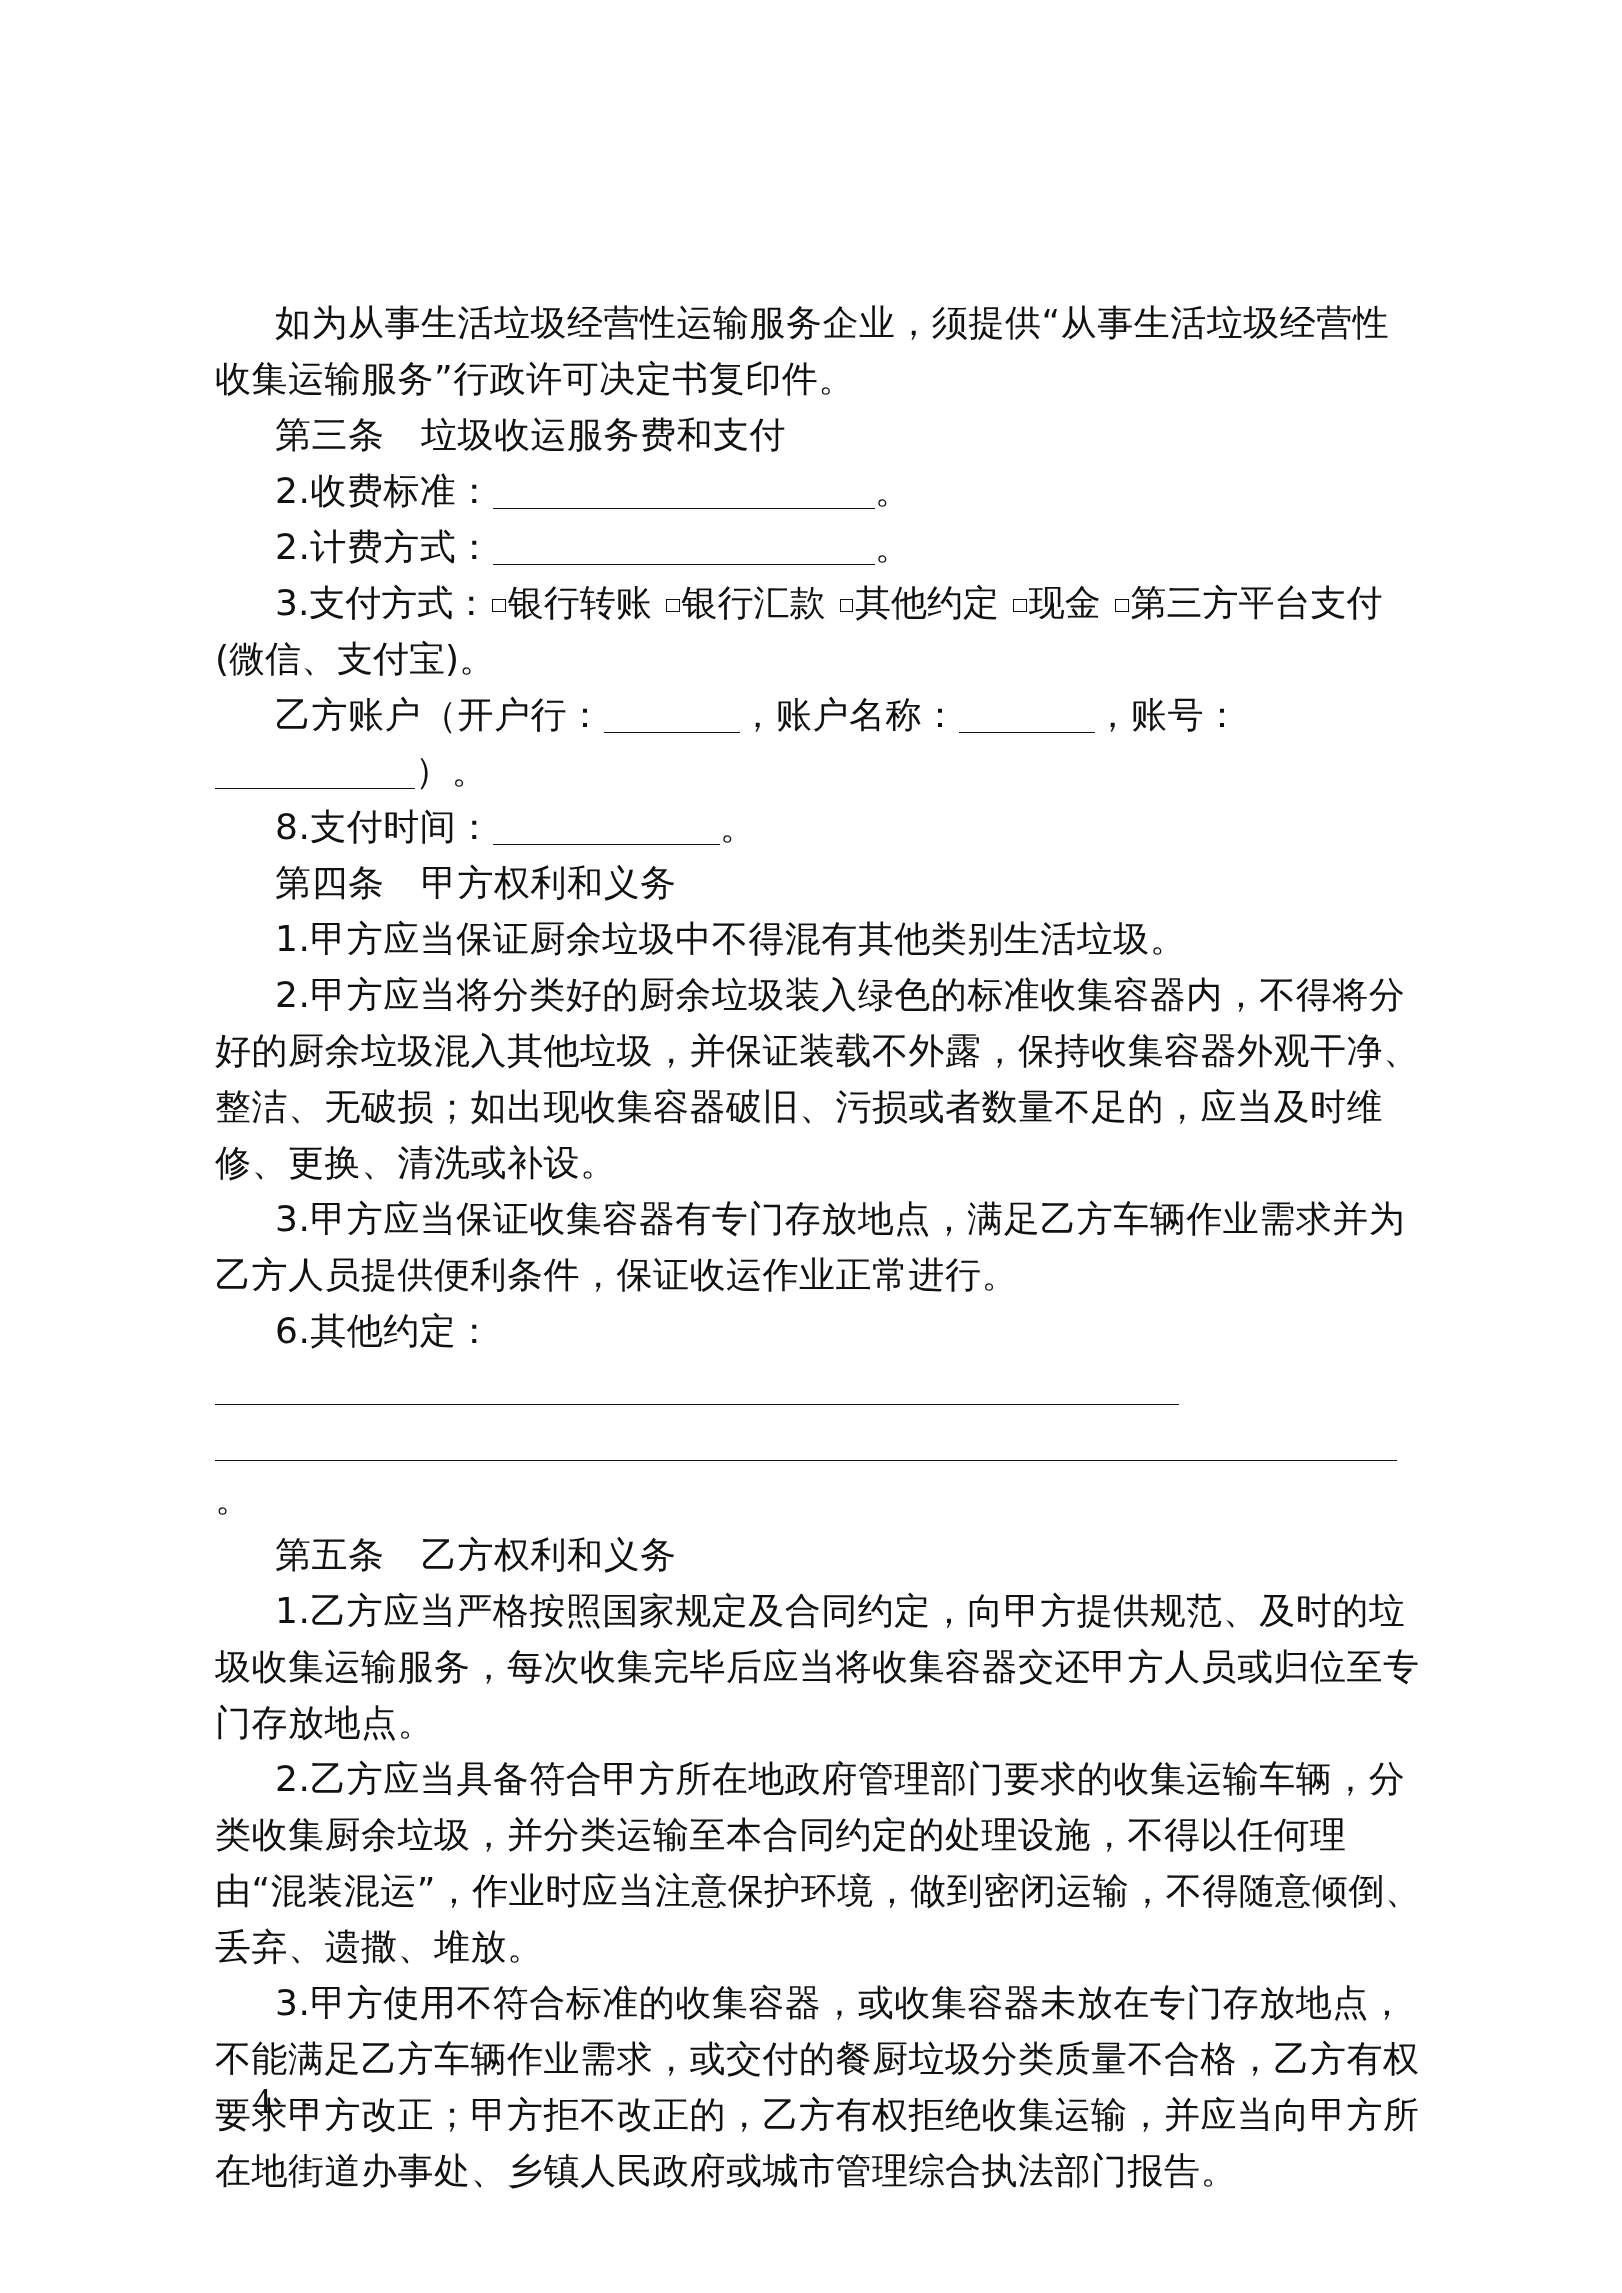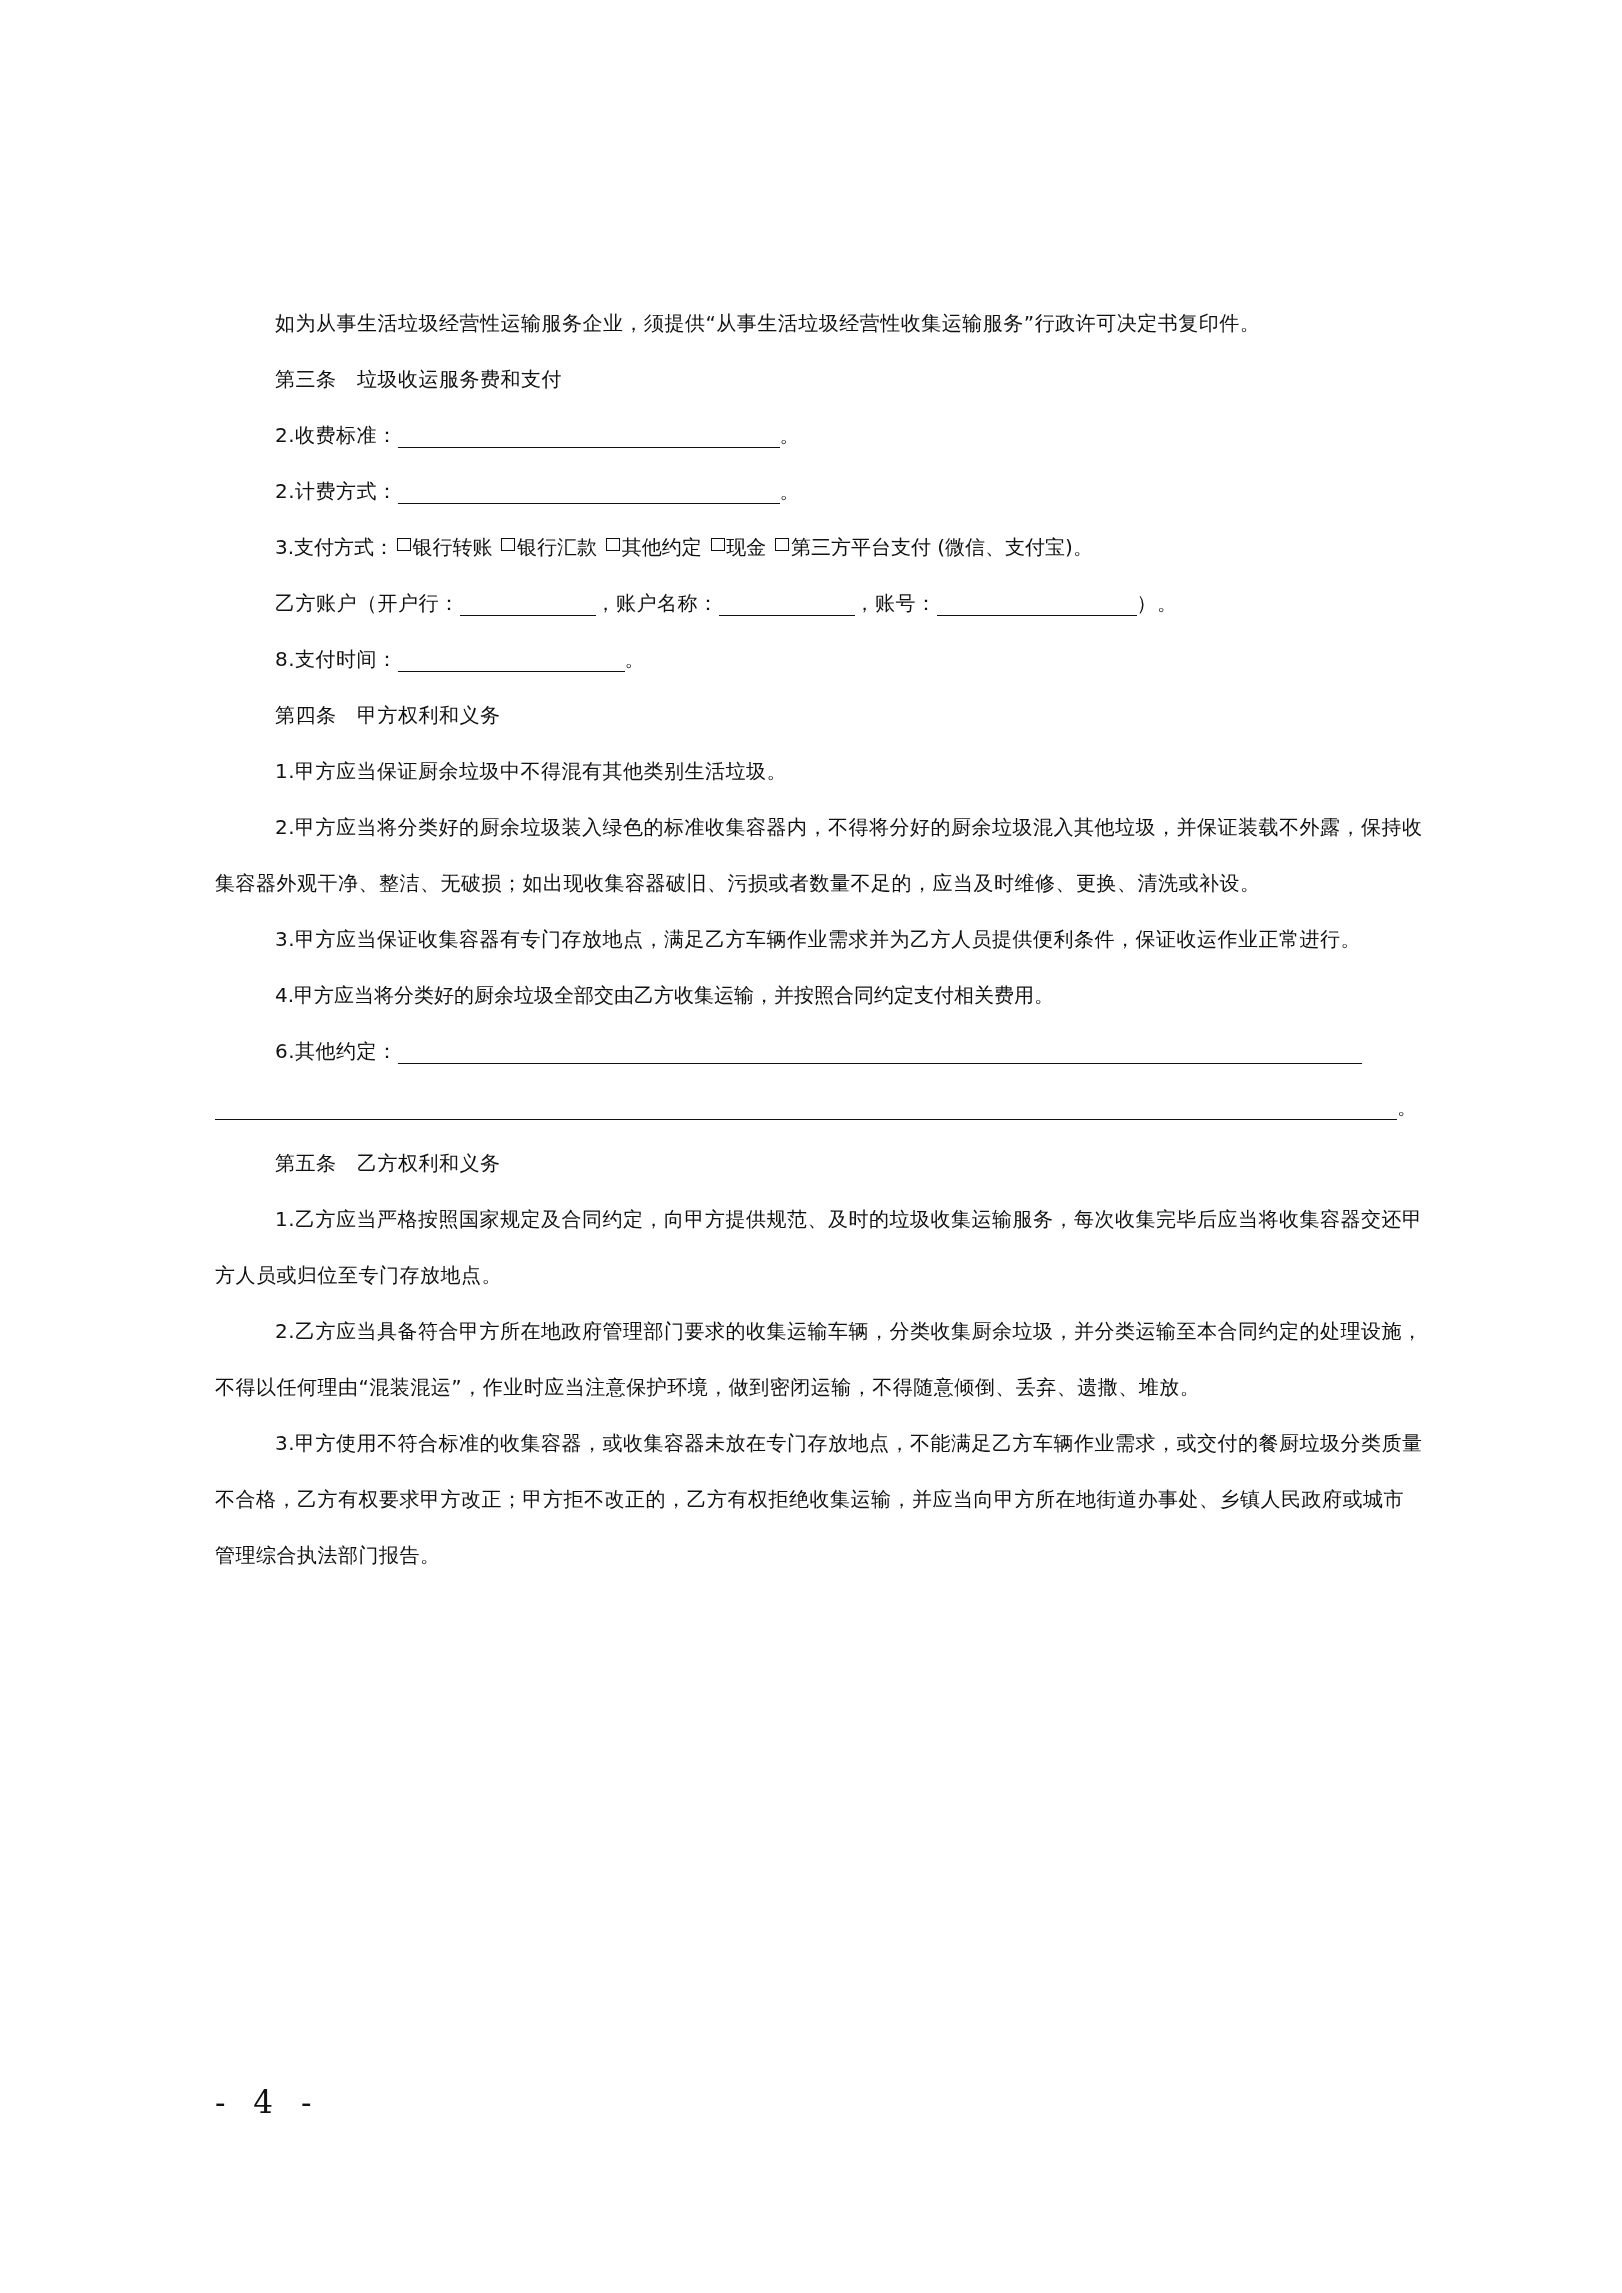--- a/index.html
+++ b/index.html
@@ -1,19 +1,19 @@
 <!DOCTYPE html>
 <html style="font-size:14.5px"><head>
 <meta charset="utf-8">
 <style>
   html, body { margin: 0; padding: 0; background: #ffffff; }
   body { width: 1623px; height: 2294px; position: relative; overflow: hidden;
          font-family: "DejaVu Sans", sans-serif; color: #111111; }
   .page { position: absolute; left: 215px; top: 295px; width: 1209px; }
-  .p { font-size: 20px; line-height: 56px; margin: 0; text-indent: 60px; letter-spacing: 0.5px; white-space: normal; }
+  .p { font-size: 36px; line-height: 56px; margin: 0; text-indent: 60px; letter-spacing: 0.5px; white-space: normal; }
   .p.noind { text-indent: 0; }
   .blank { display: inline-block; border-bottom: 1.8px solid #111; height: 27px; vertical-align: -5.5px; }
   .box { display: inline-block; width: 11.8px; height: 11.8px; border: 1.4px solid #111; margin: 0 1.8px 0 2.7px; vertical-align: 2.7px; }
   .pageno { position: absolute; left: 215px; top: 2084px; font-family: "DejaVu Serif", serif; font-size: 31px; letter-spacing: 9px; }
 </style>
 </head>
 <body>
 
 <div class="page">
   <p class="p">如为从事生活垃圾经营性运输服务企业，须提供“从事生活垃圾经营性收集运输服务”行政许可决定书复印件。</p>
@@ -26,21 +26,20 @@
   <p class="p" style="letter-spacing:0;"><span>3.支付方式：</span><span class="box"></span><span>银行转账</span> <span class="box"></span><span>银行汇款</span> <span class="box"></span><span>其他约定</span> <span class="box"></span><span>现金</span> <span class="box"></span><span>第三方平台支付 (微信、支付宝)。</span></p>
 
   <p class="p"><span>乙方账户（开户行：</span><span class="blank" style="width:136px"></span><span>，账户名称：</span><span class="blank" style="width:136px"></span><span>，账号：</span><span class="blank" style="width:200px"></span><span>）。</span></p>
 
   <p class="p"><span>8.支付时间：</span><span class="blank" style="width:227px"></span><span>。</span></p>
 
   <p class="p">第四条　甲方权利和义务</p>
   <p class="p">1.甲方应当保证厨余垃圾中不得混有其他类别生活垃圾。</p>
   <p class="p">2.甲方应当将分类好的厨余垃圾装入绿色的标准收集容器内，不得将分好的厨余垃圾混入其他垃圾，并保证装载不外露，保持收集容器外观干净、整洁、无破损；如出现收集容器破旧、污损或者数量不足的，应当及时维修、更换、清洗或补设。</p>
   <p class="p">3.甲方应当保证收集容器有专门存放地点，满足乙方车辆作业需求并为乙方人员提供便利条件，保证收运作业正常进行。</p>
-  <p class="p" style="letter-spacing:0;">4.甲方应当将分类好的厨余垃圾全部交由乙方收集运输，并按照合同约定支付相关费用。</p>
 
   <p class="p"><span>6.其他约定：</span><span class="blank" style="width:964px"></span></p>
   <p class="p noind"><span class="blank" style="width:1182px"></span><span>。</span></p>
 
   <p class="p">第五条　乙方权利和义务</p>
   <p class="p">1.乙方应当严格按照国家规定及合同约定，向甲方提供规范、及时的垃圾收集运输服务，每次收集完毕后应当将收集容器交还甲方人员或归位至专门存放地点。</p>
   <p class="p">2.乙方应当具备符合甲方所在地政府管理部门要求的收集运输车辆，分类收集厨余垃圾，并分类运输至本合同约定的处理设施，不得以任何理由“混装混运”，作业时应当注意保护环境，做到密闭运输，不得随意倾倒、丢弃、遗撒、堆放。</p>
   <p class="p">3.甲方使用不符合标准的收集容器，或收集容器未放在专门存放地点，不能满足乙方车辆作业需求，或交付的餐厨垃圾分类质量不合格，乙方有权要求甲方改正；甲方拒不改正的，乙方有权拒绝收集运输，并应当向甲方所在地街道办事处、乡镇人民政府或城市管理综合执法部门报告。</p>
 </div>
 

